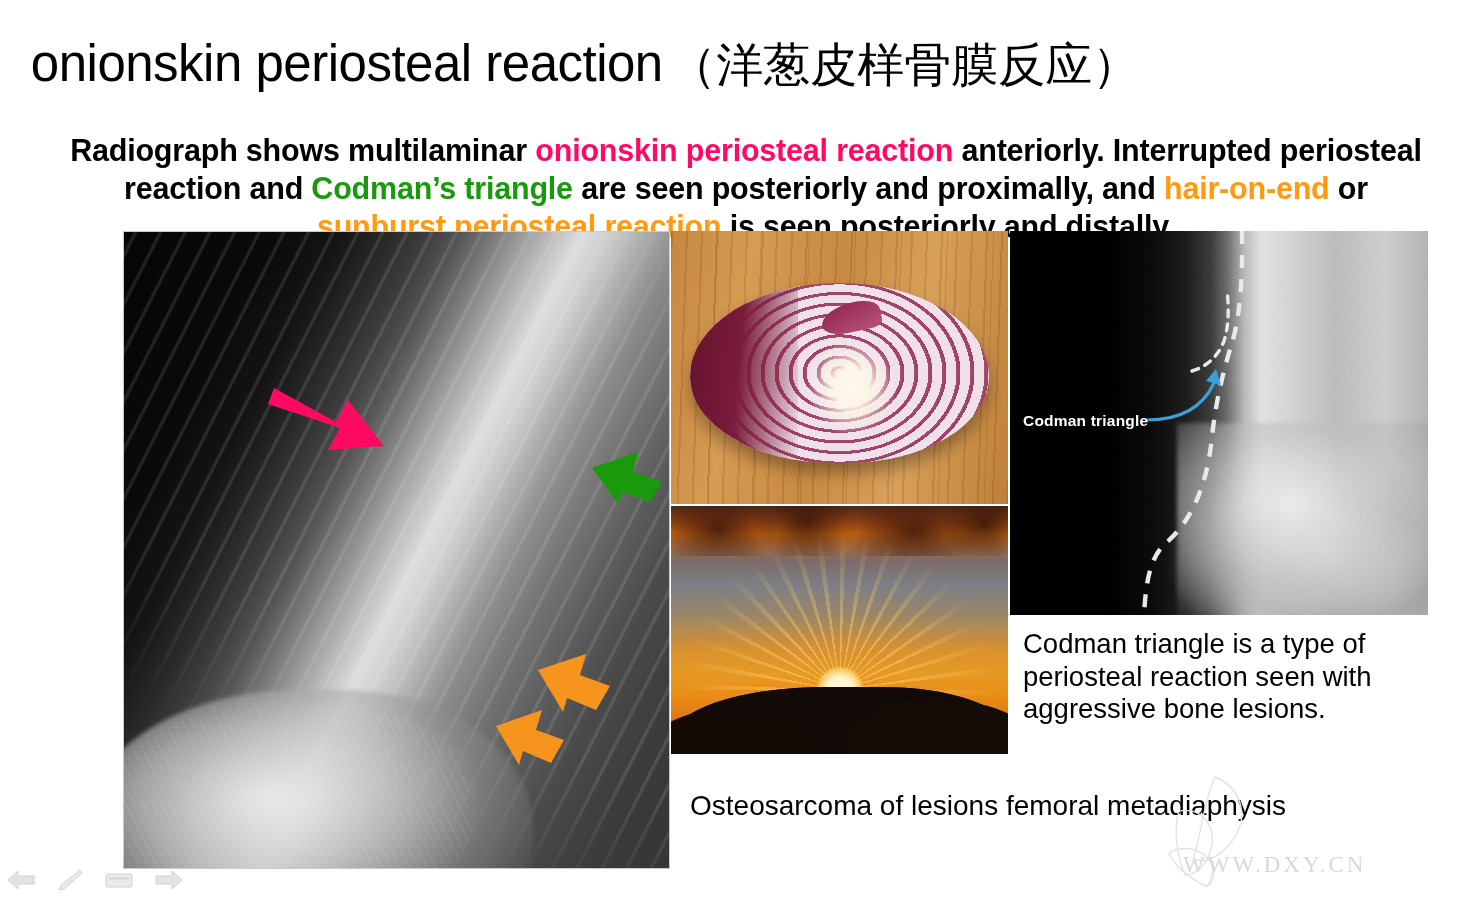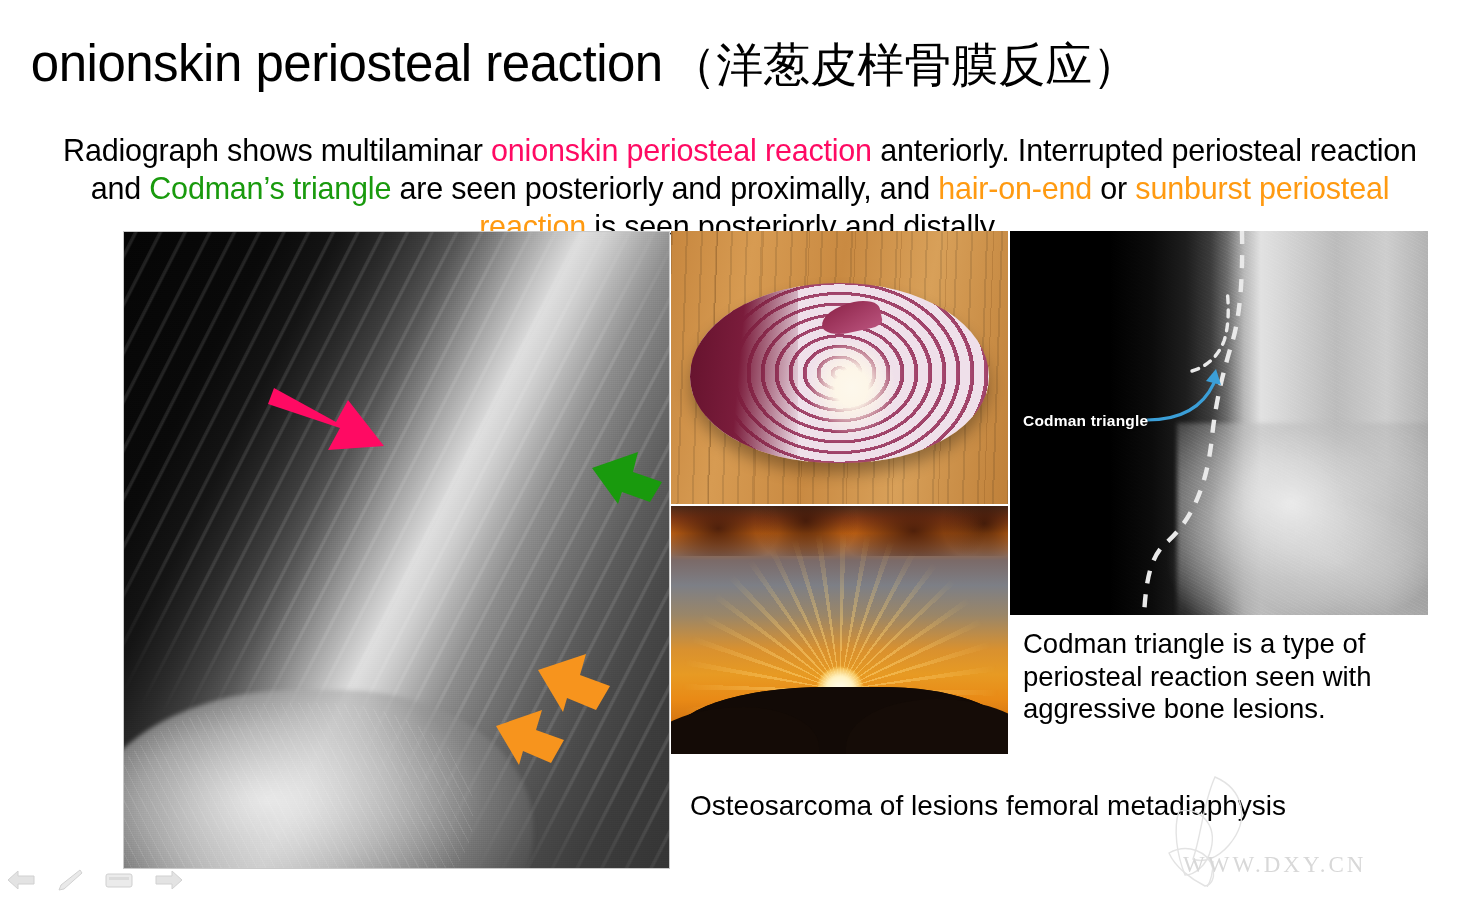--- a/index.html
+++ b/index.html
@@ -20,23 +20,23 @@
     color:#000;vertical-align:baseline;
   }
   .title-zh{
     font-family:"DejaVu Serif","Liberation Serif",serif;
     font-size:47px;font-weight:400;color:#000;
     vertical-align:baseline;margin-left:2px;
   }
 
   
   #lede{
-    position:absolute;left:54px;top:100px;width:1372px;
+    position:absolute;left:60px;top:100px;width:1372px;
     font-size:30.5px;line-height:38px;text-align:center;
-    font-weight:400;letter-spacing:-0.2px;
+    font-weight:700;letter-spacing:-0.2px;
   }
   #lede .hl-pink{color:#FF0A63;}
   #lede .hl-green{color:#199A0D;}
   #lede .hl-orange{color:#FF9A11;}
 
   
   .frame{position:absolute;overflow:hidden;background:#7f1d1d;}
 
   
   #xray-main{

